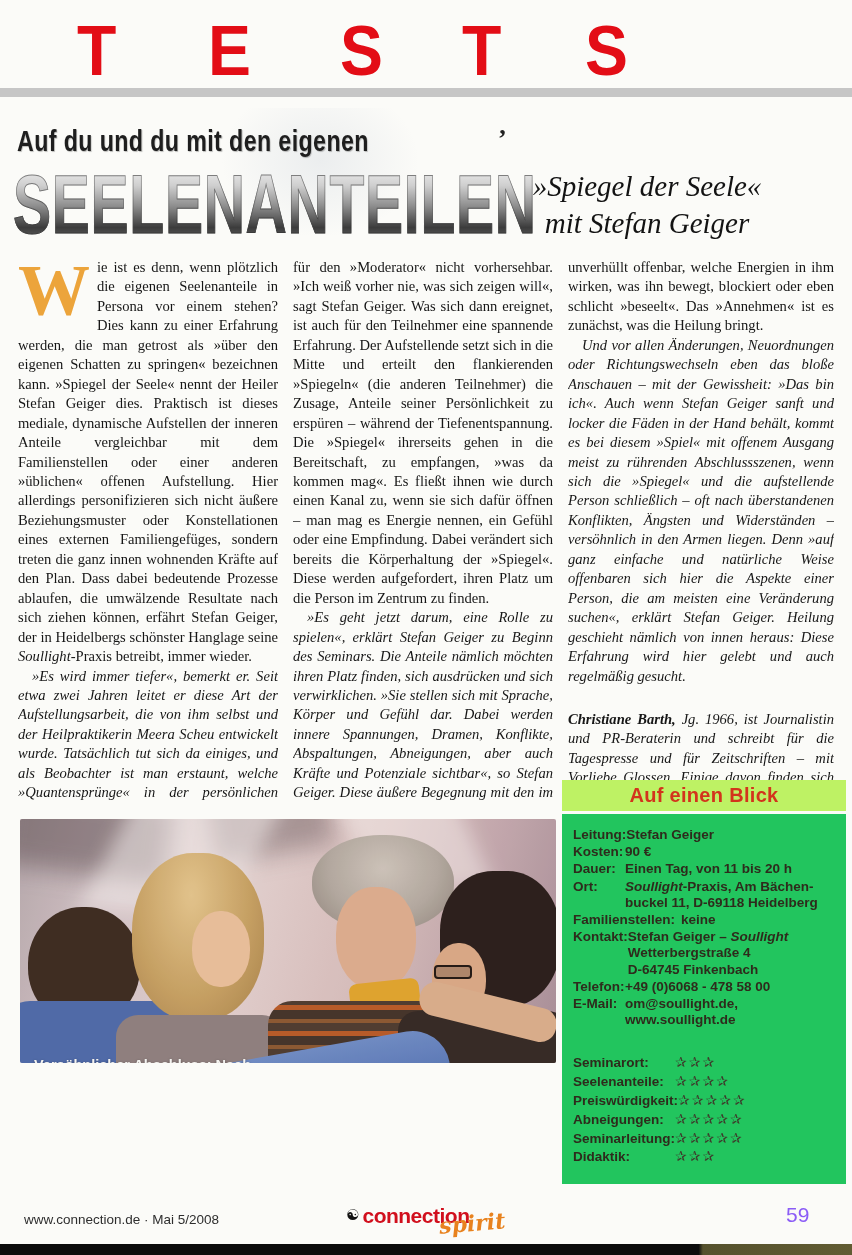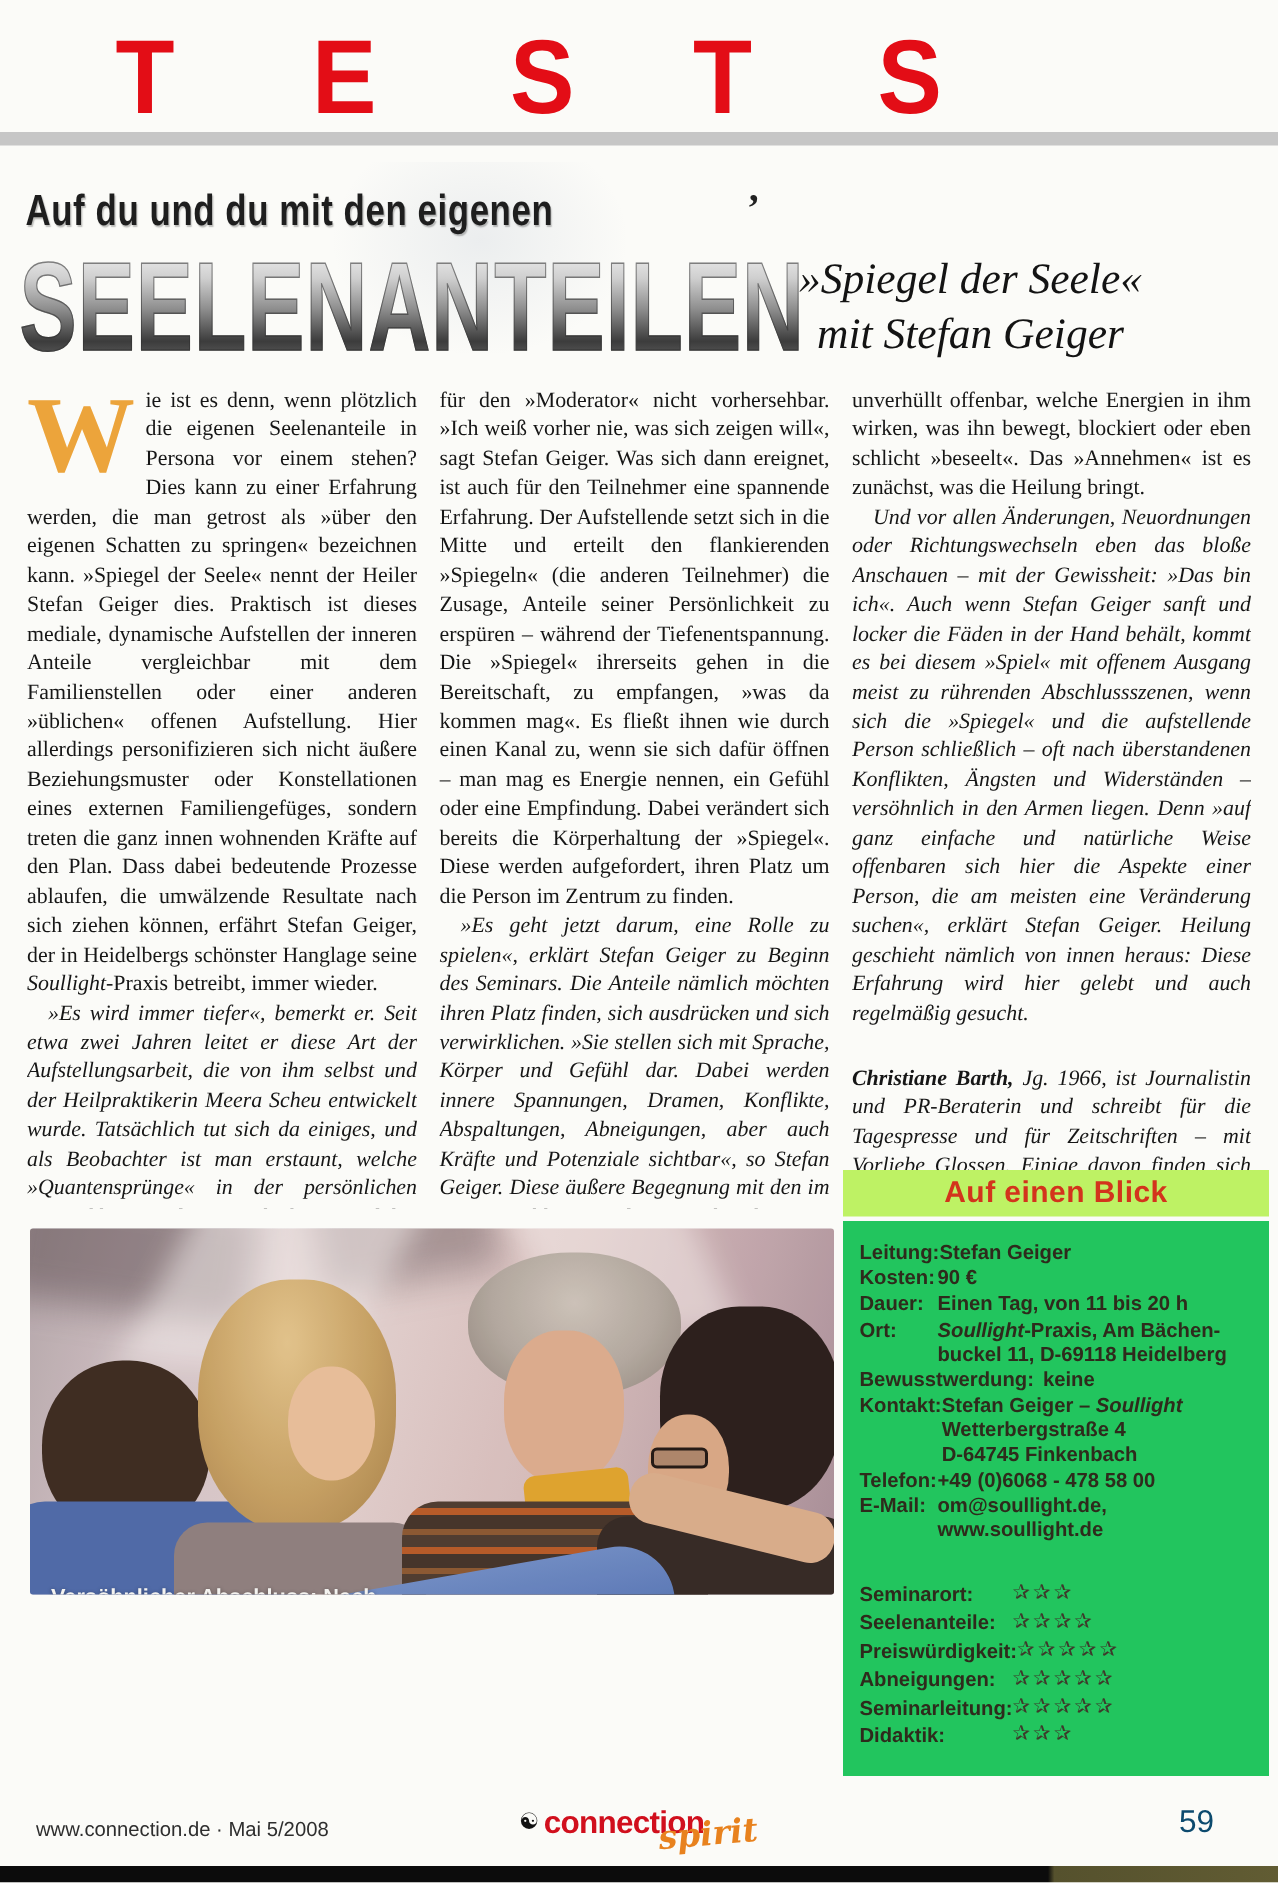--- a/index.html
+++ b/index.html
@@ -101,21 +101,21 @@
   .rt-lbl{flex:0 0 102px;}
   .stars{font:14px/14px "DejaVu Sans",sans-serif;color:#3e3a2b;letter-spacing:2px;}
 
   
   .site-date{position:absolute;left:24px;top:1212px;font:13.5px "Liberation Sans",sans-serif;color:#2e2e2e;}
   .logo{position:absolute;left:346px;top:1202px;white-space:nowrap;}
   .yinyang{font:15px "DejaVu Sans",sans-serif;color:#111;vertical-align:3px;}
   .logo-main{font:700 21px "Liberation Sans",sans-serif;color:#d10f1d;letter-spacing:-.5px;margin-left:3px;}
   .logo-script{font:italic 700 22px "DejaVu Serif",serif;color:#e8821e;position:relative;
                margin-left:-30px;top:8px;transform:rotate(-5deg);display:inline-block;}
-  .page-num{position:absolute;left:786px;top:1203px;font:21px "Liberation Sans",sans-serif;color:#0c4a6e;}
+  .page-num{position:absolute;left:786px;top:1203px;font:21px "Liberation Sans",sans-serif;color:#8b5cf6;}
 
   .bottom-strip{position:absolute;left:0;top:1244px;width:852px;height:11px;
        background:linear-gradient(90deg,#0c0c0c 0%,#0c0c0c 82%,#55512d 82.5%,#615c33 100%);}
 </style>
 </head>
 <body>
 
 <div class="page">
 
   <div>
@@ -195,21 +195,21 @@
         <span class="ib-val">Einen Tag, von 11 bis 20 h</span>
       </div>
       <div class="ib-row">
         <span class="ib-lbl">Ort:</span>
         <span class="ib-val">
             <div><i>Soullight</i><span>-Praxis, Am Bächen-</span></div>
             <div>buckel 11, D-69118 Heidelberg</div>
           </span>
       </div>
       <div class="ib-row wide">
-        <span class="ib-lbl">Bewusstwerdung:</span>
+        <span class="ib-lbl">Familienstellen:</span>
         <span class="ib-val">keine</span>
       </div>
       <div class="ib-row">
         <span class="ib-lbl">Kontakt:</span>
         <span class="ib-val">
             <div><span>Stefan Geiger – </span><i>Soullight</i></div>
             <div>Wetterbergstraße 4</div>
             <div>D-64745 Finkenbach</div>
           </span>
       </div>

